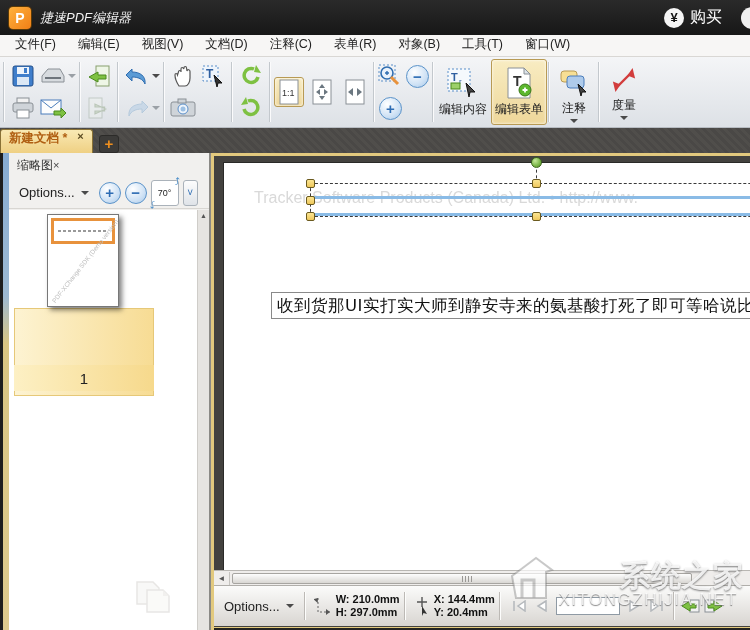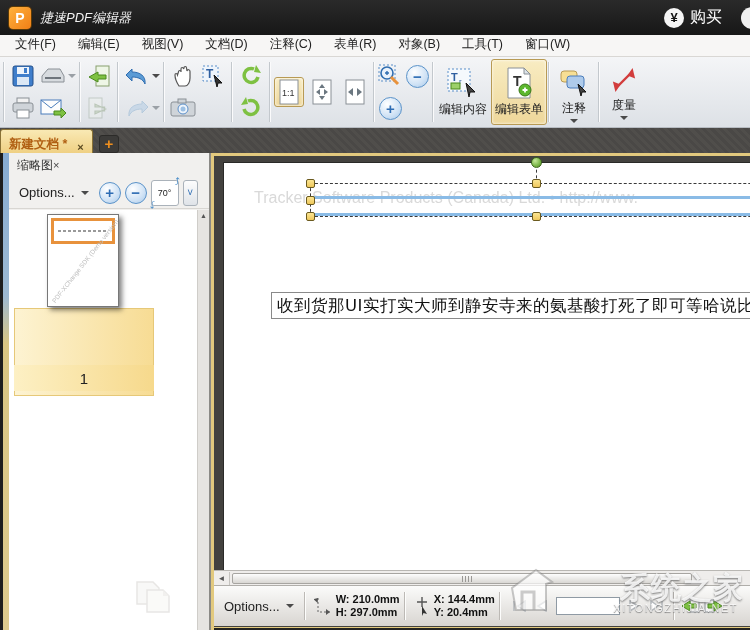--- a/index.html
+++ b/index.html
@@ -29,21 +29,21 @@
   .tb-big { display:flex; flex-direction:column; align-items:center; justify-content:center; padding:2px 3px; border-radius:3px; min-width:56px; }
   .tb-big .lbl { font-size:12px; color:#222; margin-top:2px; white-space:nowrap; }
   .tb-selected { background:linear-gradient(#f8ecc2,#eed79a); border:1px solid #b89a54; box-shadow:inset 0 0 3px #fff; }
   .caret { width:0; height:0; border-left:4px solid transparent; border-right:4px solid transparent; border-top:4px solid #4a4a4a; }
   .caret.dim { border-top-color:#9aa0a6; }
   .zoom-select { width:74px; height:22px; background:#fff; border:1px solid #98a2ac; border-radius:3px; display:flex; align-items:center; justify-content:space-between; padding:0 6px; font-size:13px; color:#222; }
   .glass-circle { width:23px; height:23px; border-radius:50%; background:radial-gradient(circle at 35% 30%,#ffffff,#cfe2f5 60%,#a8c8e8); border:1.5px solid #5b93c9; color:#2e6db4; font-weight:bold; font-size:15px; display:flex; align-items:center; justify-content:center; }
 
   
   .tabbar { position:absolute; left:0; top:128px; width:750px; height:25px; background:repeating-linear-gradient(45deg,#504e4b 0 3px,#4a4846 3px 6px); display:flex; align-items:flex-end; }
-  .tab-active { height:24px; margin-left:0; background:linear-gradient(#f9e9b4,#efd083); border:1px solid #8a7236; border-bottom:none; border-radius:3px 3px 0 0; display:flex; align-items:flex-end; padding:0 8px; gap:10px; }
+  .tab-active { height:24px; margin-left:0; background:linear-gradient(#f9e9b4,#efd083); border:1px solid #8a7236; border-bottom:none; border-radius:3px 3px 0 0; display:flex; align-items:flex-start; padding:0 8px; gap:10px; }
   .tab-label { color:#b05f12; font-size:12.5px; font-weight:bold; }
   .tab-close { color:#5a4a22; font-size:11px; font-weight:bold; cursor:pointer; }
   .new-tab { width:20px; height:18px; margin-left:6px; background:#3c3b39; border:1px solid #2c2b29; border-radius:3px; color:#ef8f1e; font-weight:bold; font-size:15px; line-height:15px; text-align:center; cursor:pointer; }
 
   
   .side-strip { position:absolute; left:0; top:153px; width:9px; height:477px; border-left:3px solid #1d1d1d; background:linear-gradient(180deg,#86abd2 0%,#9db9d2 30%,#d9c583 40%,#ddca8e 100%); }
   .sidebar { position:absolute; left:9px; top:153px; width:202px; height:477px; background:#f1f0ee; border-right:2px solid #8b8a86; }
   .panel-header { height:24px; display:flex; align-items:center; justify-content:flex-start; padding:0 8px; }
   .panel-title { font-size:12px; color:#333; }
   .panel-close { color:#444; font-size:11px; cursor:pointer; }
@@ -88,23 +88,23 @@
   .sb-sep { width:2px; height:28px; margin:0 4px; border-left:1px solid #bcb9b5; border-right:1px solid #fdfdfc; }
   .sb-options { display:flex; align-items:center; gap:6px; font-size:13px; color:#222; padding:4px 6px; }
   .sb-pair { display:flex; flex-direction:column; font-size:11px; font-weight:bold; color:#111; line-height:13px; text-align:left; }
   .sb-icon { margin:0 4px; }
   .sb-nav { display:flex; align-items:center; gap:2px; margin-left:4px; }
   .nav-btn { width:20px; height:18px; display:flex; align-items:center; justify-content:center; }
   .page-field { width:64px; height:18px; background:#fff; border:1px solid #8f9aa4; margin:0 3px; font-size:11px; padding:0 3px; }
   .bottom-line { position:absolute; left:0; bottom:0; right:0; height:3px; background:#e2c97e; border-bottom:2px solid #232321; }
 
   
-  .site-wm { position:absolute; right:2px; bottom:2px; width:200px; height:62px; pointer-events:none; z-index:50; }
+  .site-wm { position:absolute; right:2px; bottom:14px; width:200px; height:62px; pointer-events:none; z-index:50; }
   .site-name { position:absolute; right:4px; top:2px; font-size:30px; font-weight:bold; color:rgba(255,255,255,.85); text-shadow:0 1px 2px rgba(90,90,90,.8); letter-spacing:1px; }
-  .site-url { position:absolute; right:10px; top:36px; font-size:11px; letter-spacing:1.5px; color:rgba(255,255,255,.8); text-shadow:0 1px 1px rgba(100,100,100,.8); }
+  .site-url { position:absolute; right:10px; top:36px; font-size:17px; letter-spacing:1.5px; color:rgba(255,255,255,.8); text-shadow:0 1px 1px rgba(100,100,100,.8); }
   .site-logo { position:absolute; left:-42px; top:0px; opacity:.8; }
 
   svg { display:block; }
 </style>
 </head>
 <body>
 
 <div id="app">
 
   <div class="titlebar">

